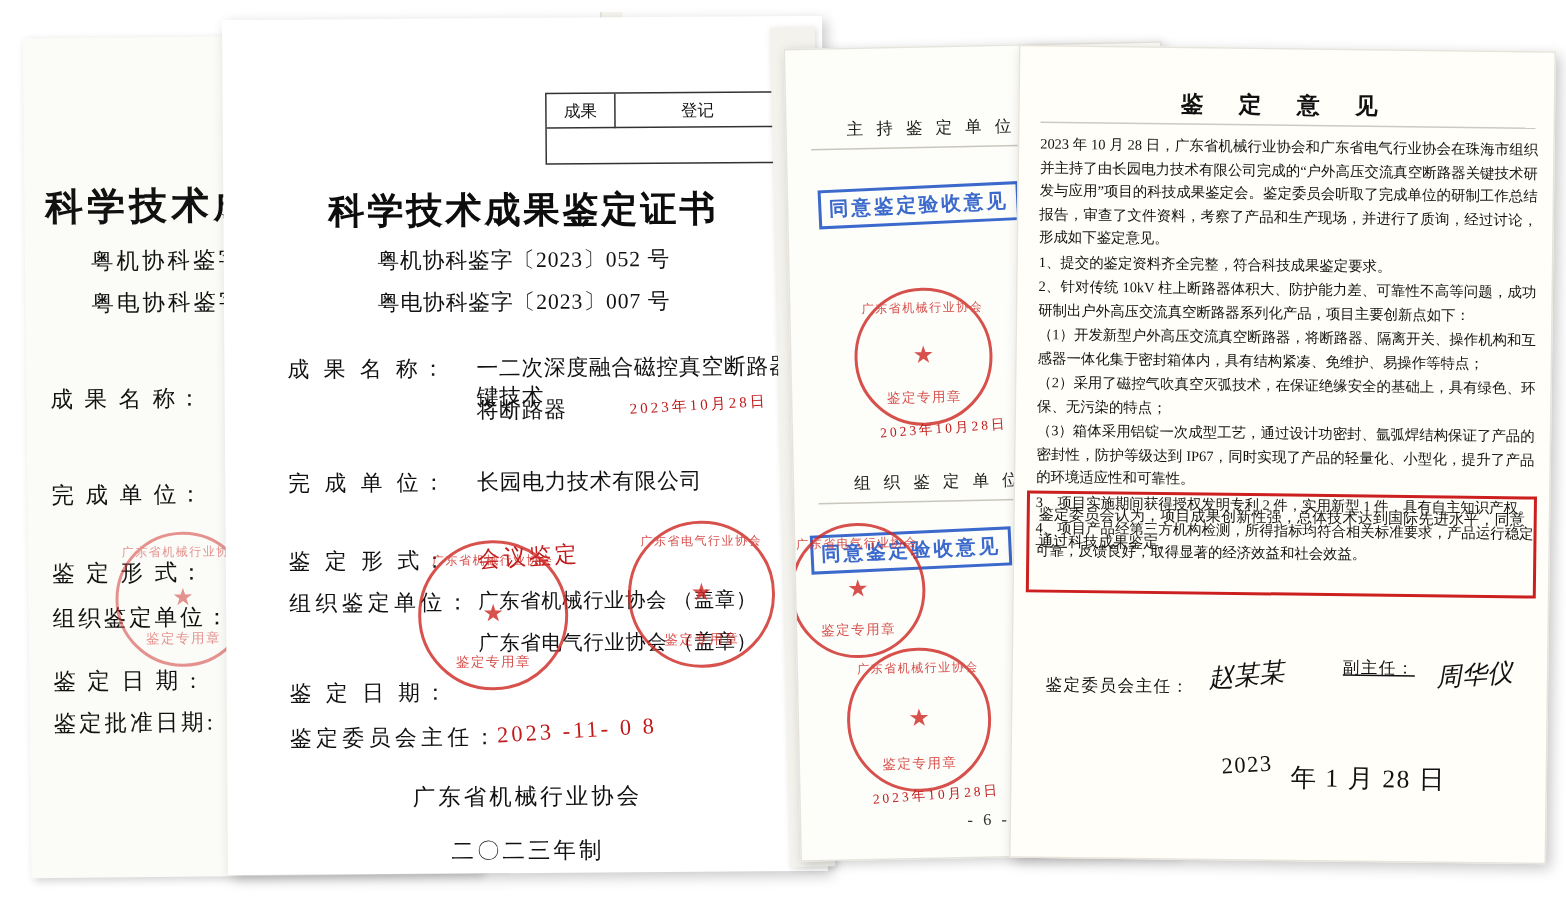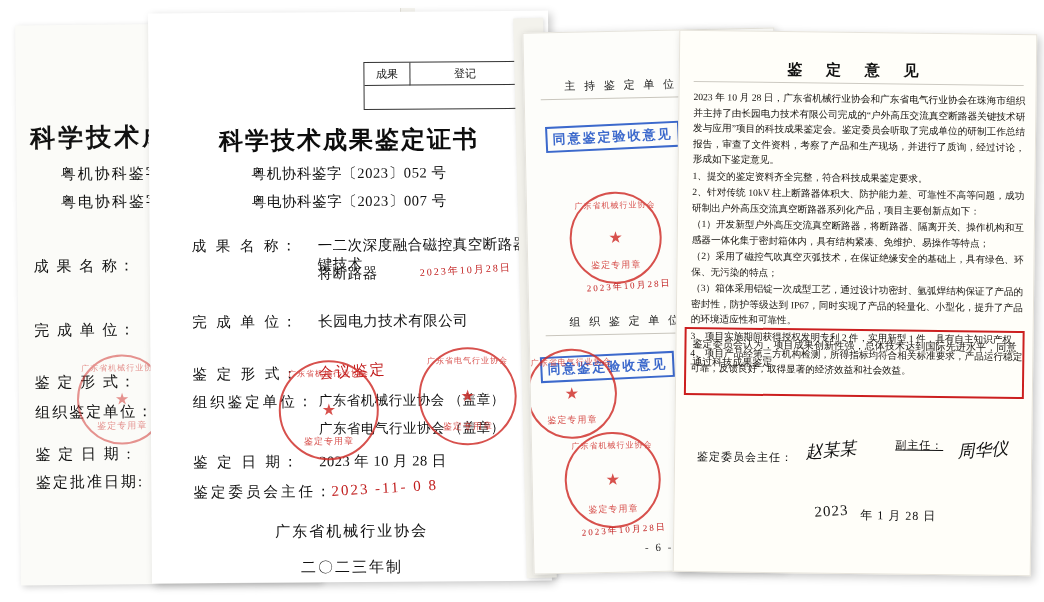--- a/index.html
+++ b/index.html
@@ -108,21 +108,21 @@
   #page-right .r-line{position:absolute;left:14px;right:12px;border-top:1px solid #cdcac2;}
   .body-text{
     position:absolute;left:14px;right:10px;font-size:9.6px;line-height:1.62;color:#14110d;text-align:justify;
   }
   .body-text p{margin:0 0 1px 0;}
   .red-box{
     position:absolute;left:8px;right:8px;border:2.4px solid #cc1f1f;
   }
   .sign-row{position:absolute;font-size:11px;color:#111;letter-spacing:1px;}
   .sign-ink{position:absolute;color:#111;font-family:"Liberation Serif",serif;font-style:italic;}
-  .date-ink{position:absolute;color:#111;font-size:12px;letter-spacing:1px;}
+  .date-ink{position:absolute;color:#111;font-size:17px;letter-spacing:1px;}
   
   #sliver{
     left:520px;top:18px;width:30px;height:560px;background:#f3f2ec;
     box-shadow:1px 1px 4px rgba(0,0,0,.15);transform:rotate(-1.4deg);
   }
   #topsliver{
     left:400px;top:8px;width:14px;height:52px;background:#f6f5f0;
     border-left:1px solid #e3e1d9;
   }
 </style>
@@ -173,21 +173,20 @@
   <div class="row-value" style="left:168px;top:300px;">长园电力技术有限公司</div>
 
   <div class="row-label" style="left:42px;top:352px;">鉴 定 形 式：</div>
   <div class="hand-red" style="left:168px;top:350px;">会议鉴定</div>
 
   <div class="row-label" style="left:42px;top:380px;">组织鉴定单位：</div>
   <div class="row-value" style="left:168px;top:380px;font-size:13.5px;">广东省机械行业协会   （盖章）</div>
   <div class="row-value" style="left:168px;top:408px;font-size:13.5px;">广东省电气行业协会   （盖章）</div>
 
   <div class="row-label" style="left:42px;top:440px;">鉴 定 日 期：</div>
-  <div class="row-value" style="left:168px;top:440px;">2023 年 10 月 28 日</div>
 
   <div class="row-label" style="left:42px;top:470px;">鉴定委员会主任：</div>
   <div class="hand-red" style="left:180px;top:468px;">2023 -11- 0 8</div>
 
   <div class="c-foot" style="top:510px;">广东省机械行业协会</div>
   <div class="c-foot" style="top:546px;">二〇二三年制</div>
 
   <div class="seal" style="left:128px;top:348px;width:96px;height:96px;">
     <span class="arc">广东省机械行业协会</span>
     <span class="star">★</span>

